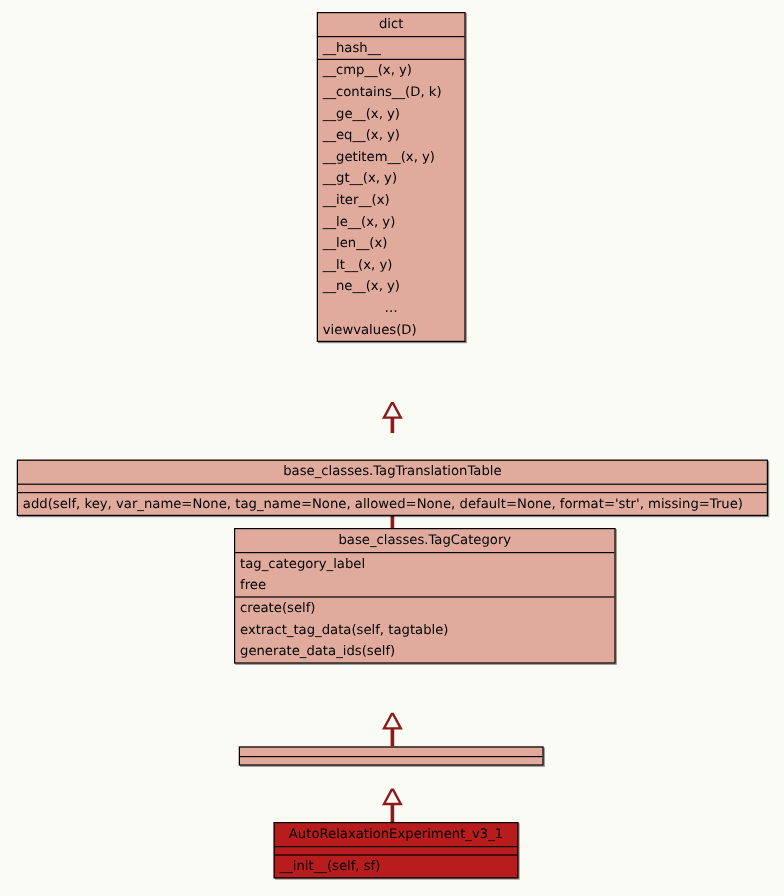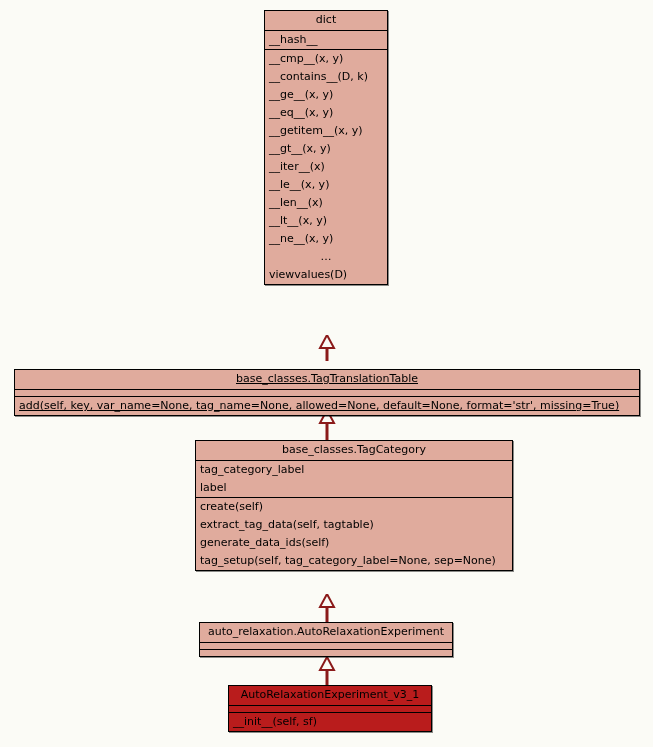--- a/index.html
+++ b/index.html
@@ -115,50 +115,46 @@
       <div class="member-row">__iter__(x)</div>
       <div class="member-row">__le__(x, y)</div>
       <div class="member-row">__len__(x)</div>
       <div class="member-row">__lt__(x, y)</div>
       <div class="member-row">__ne__(x, y)</div>
       <div class="member-row center">…</div>
       <div class="member-row">viewvalues(D)</div>
     </div>
   </div>
 
-  <div class="uml-class" style="left:14px; top:369px; width:626px;text-decoration:underline;">
+  <div class="uml-class" style="left:14px; top:383px; width:626px;">
     <div class="compartment">
       <div class="class-name">base_classes.TagTranslationTable</div>
     </div>
     <div class="compartment empty-compartment"></div>
     <div class="compartment">
       <div class="member-row">add(self, key, var_name=None, tag_name=None, allowed=None, default=None, format='str', missing=True)</div>
     </div>
   </div>
 
   <div class="uml-class" style="left:168px; top:440px; width:318px;margin-left:27px;">
     <div class="compartment">
       <div class="class-name">base_classes.TagCategory</div>
     </div>
     <div class="compartment">
       <div class="member-row">tag_category_label</div>
-      <div class="member-row">label</div>
+      <div class="member-row">free</div>
     </div>
     <div class="compartment">
       <div class="member-row">create(self)</div>
       <div class="member-row">extract_tag_data(self, tagtable)</div>
       <div class="member-row">generate_data_ids(self)</div>
-      <div class="member-row">tag_setup(self, tag_category_label=None, sep=None)</div>
     </div>
   </div>
 
   <div class="uml-class" style="left:199px; top:622px; width:254px;">
-    <div class="compartment">
-      <div class="class-name">auto_relaxation.AutoRelaxationExperiment</div>
-    </div>
     <div class="compartment empty-compartment"></div>
     <div class="compartment empty-compartment"></div>
   </div>
 
   <div class="uml-class highlight" style="left:228px; top:685px; width:204px;">
     <div class="compartment">
       <div class="class-name">AutoRelaxationExperiment_v3_1</div>
     </div>
     <div class="compartment empty-compartment"></div>
     <div class="compartment">

